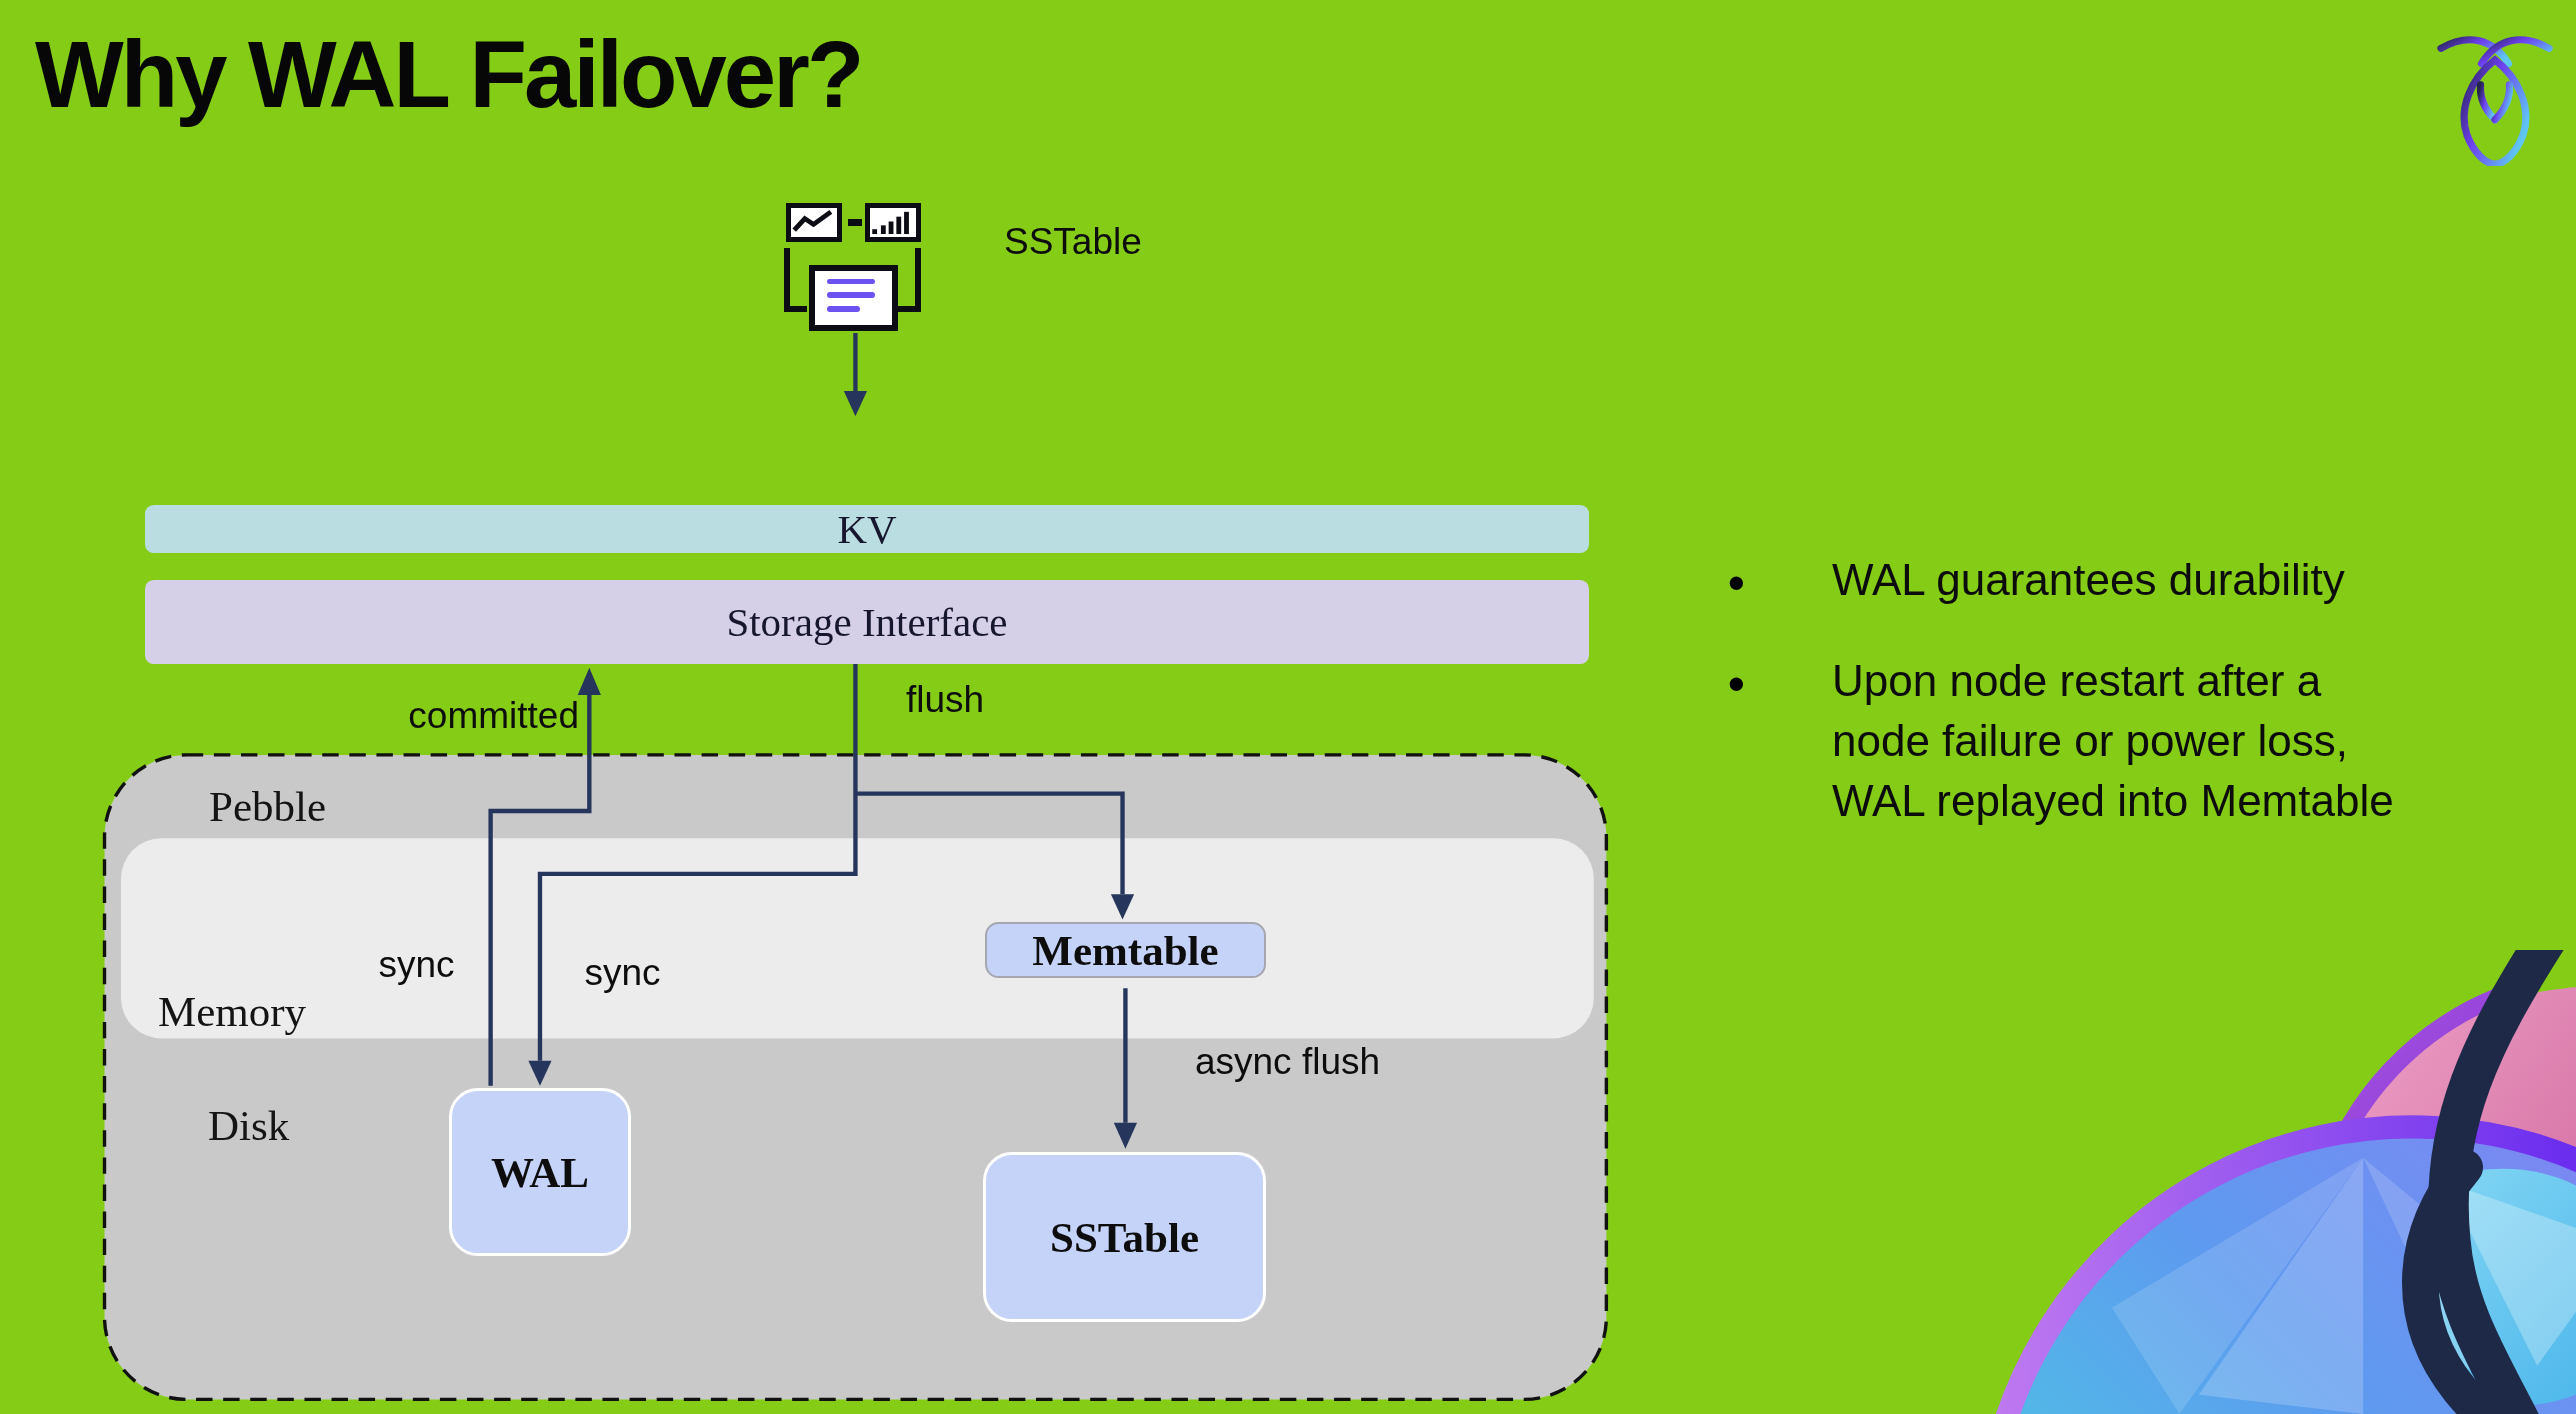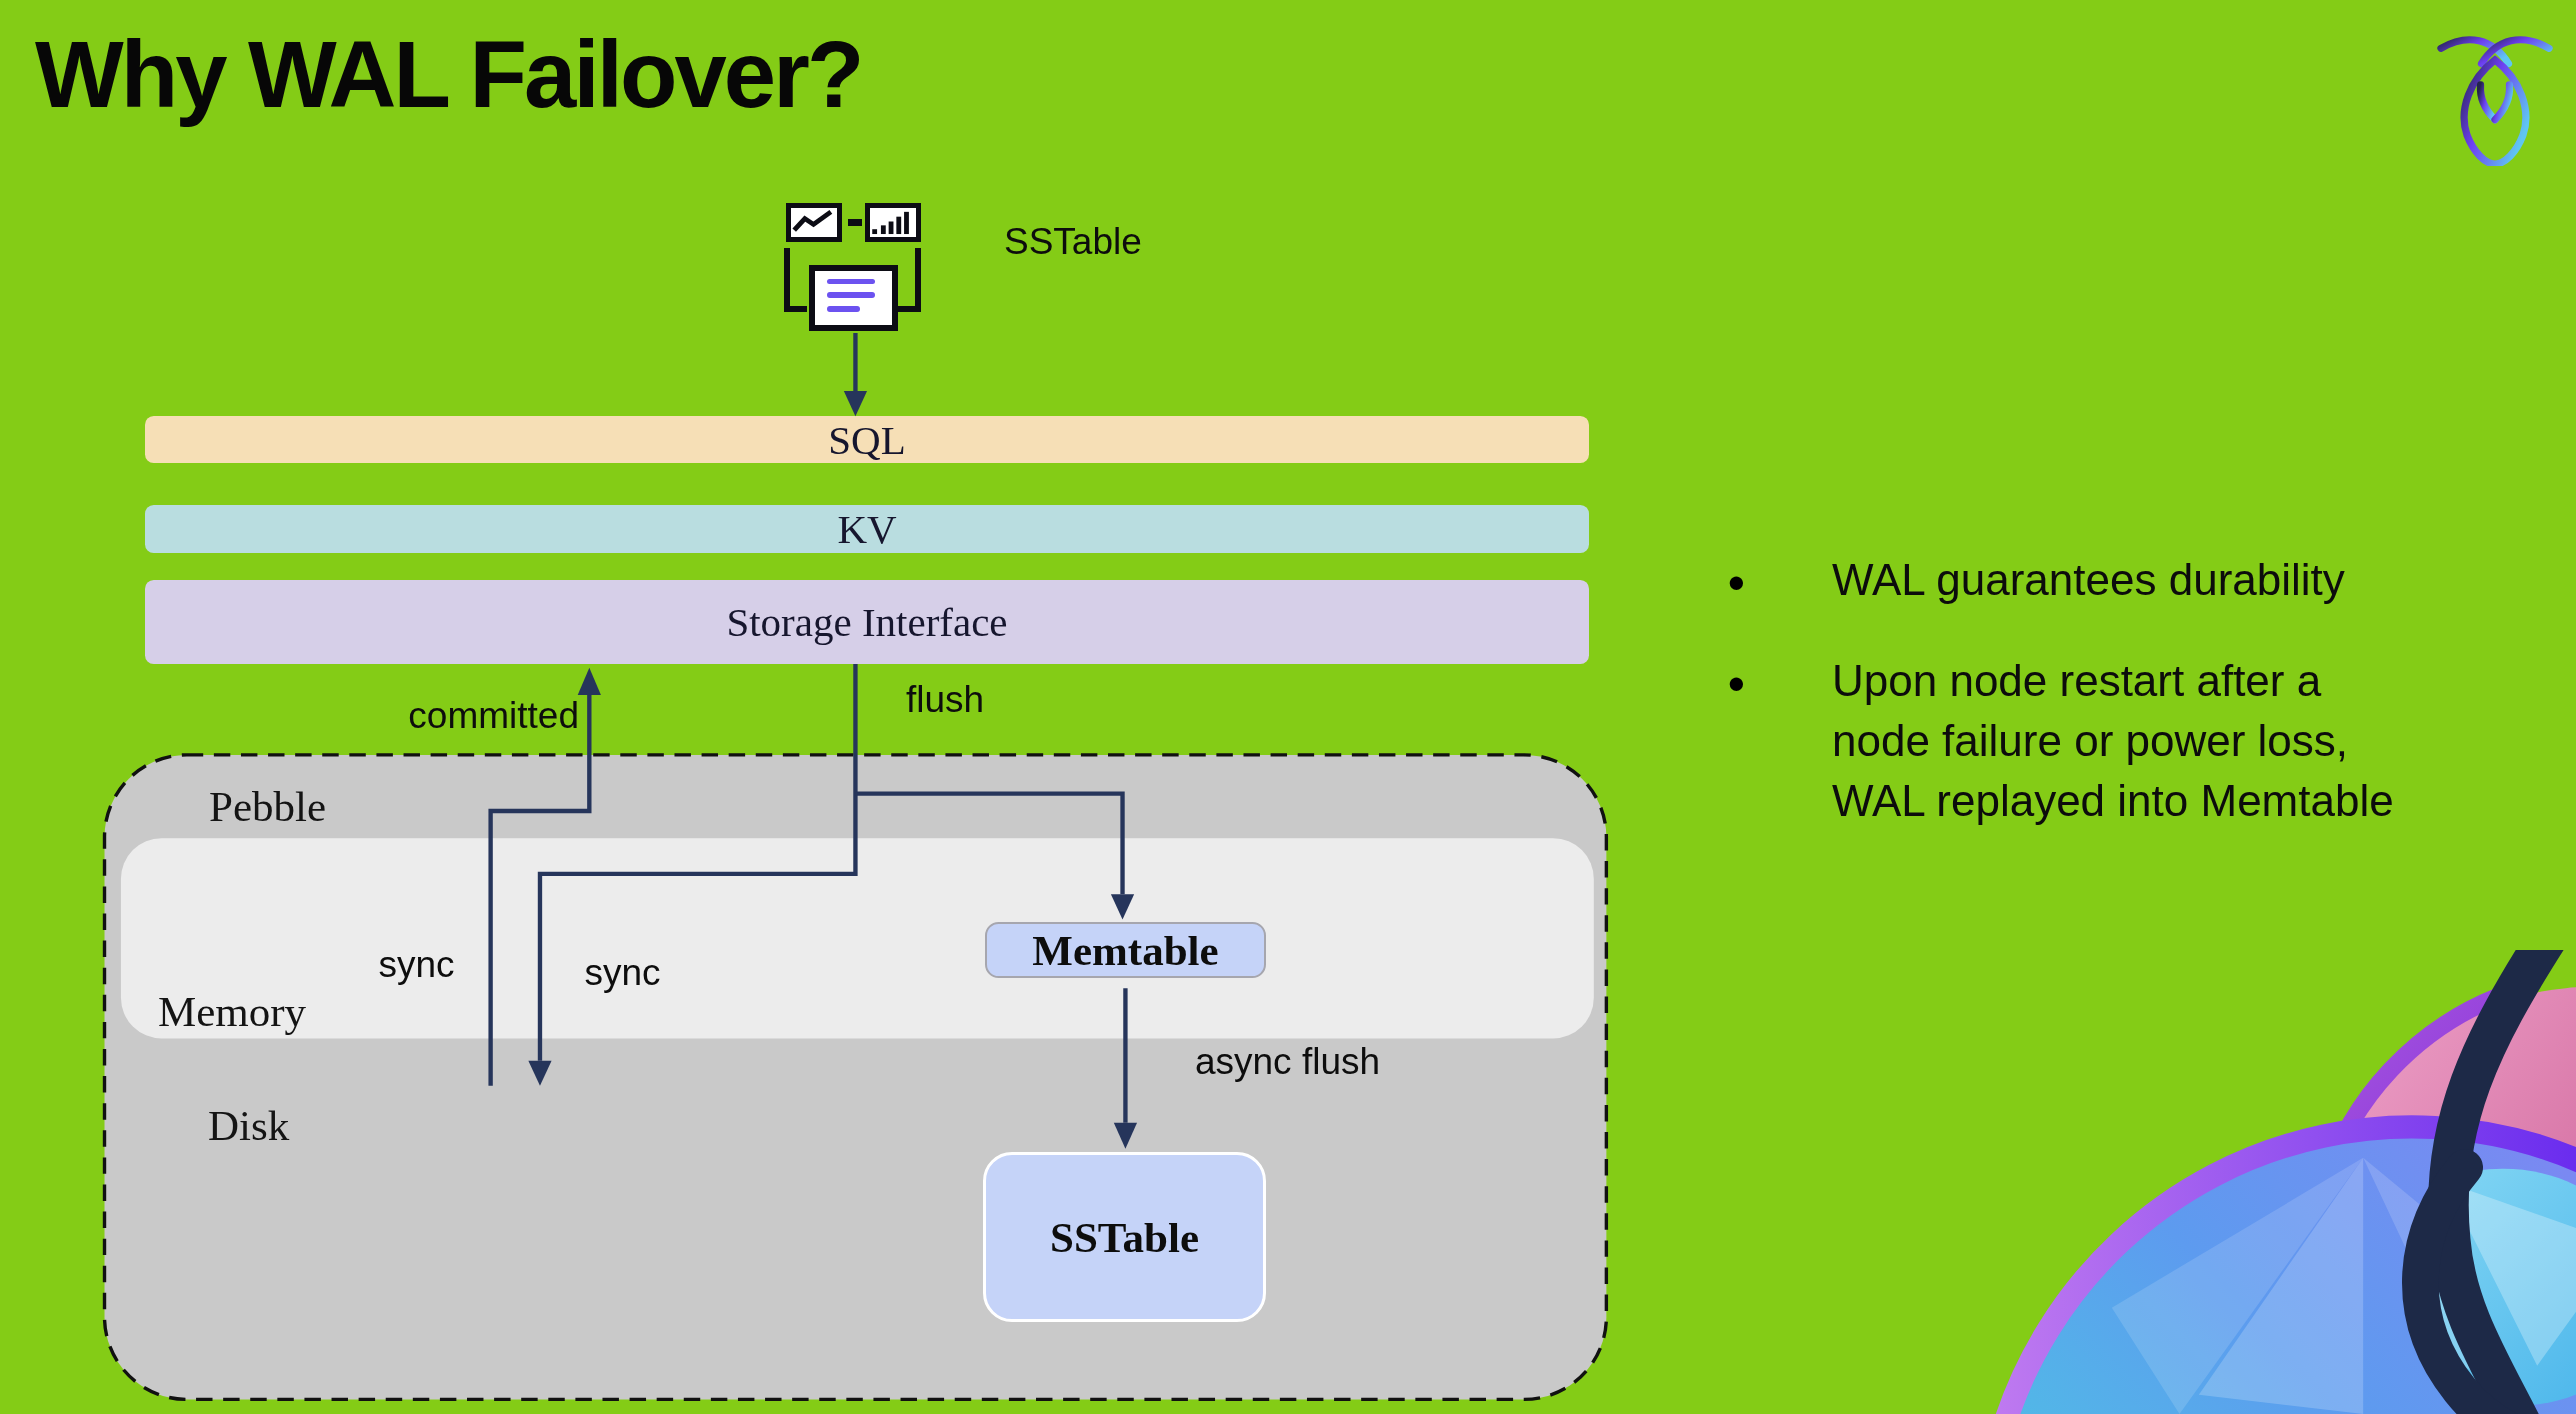--- a/index.html
+++ b/index.html
@@ -111,21 +111,20 @@
   </div>
   <div class="ci ci-bracket-l"></div>
   <div class="ci ci-bracket-r"></div>
   <div class="ci ci-doc">
     <span class="l l1"></span>
       <span class="l l2"></span>
       <span class="l l3"></span>
   </div>
   <div class="client-label">SSTable</div>
 
-  <div class="bar bar-sql">SQL</div>
   <div class="bar bar-storage">Storage Interface</div>
   <div class="bar bar-kv">KV</div>
 
   <svg class="diagram-svg" viewBox="0 0 2662 1462">
 
     <rect x="108" y="780" width="1552" height="666" rx="85" fill="#c9c9c9" stroke="#111111" stroke-width="3.5" stroke-dasharray="17 11"></rect>
 
     <rect x="125" y="866" width="1522" height="207" rx="42" fill="#ececec"></rect>
 
     <g stroke="#26355b" stroke-width="4.5" fill="none">
@@ -152,20 +151,21 @@
   <div class="serif-label lbl-pebble">Pebble</div>
   <div class="serif-label lbl-memory">Memory</div>
   <div class="serif-label lbl-disk">Disk</div>
 
   <div class="sans-label lbl-committed">committed</div>
   <div class="sans-label lbl-commit">flush</div>
   <div class="sans-label lbl-sync1">sync</div>
   <div class="sans-label lbl-sync2">sync</div>
   <div class="sans-label lbl-async">async flush</div>
 
+  <div class="node node-wal">WAL</div>
   <div class="node node-memtable">Memtable</div>
   <div class="node node-sstable">SSTable</div>
 
   <ul class="bullets">
     <li>WAL guarantees durability</li>
     <li>Upon node restart after a node failure or power loss, WAL replayed into Memtable</li>
   </ul>
 
   <svg class="corner-art" viewBox="0 0 640 480">
     <defs>

